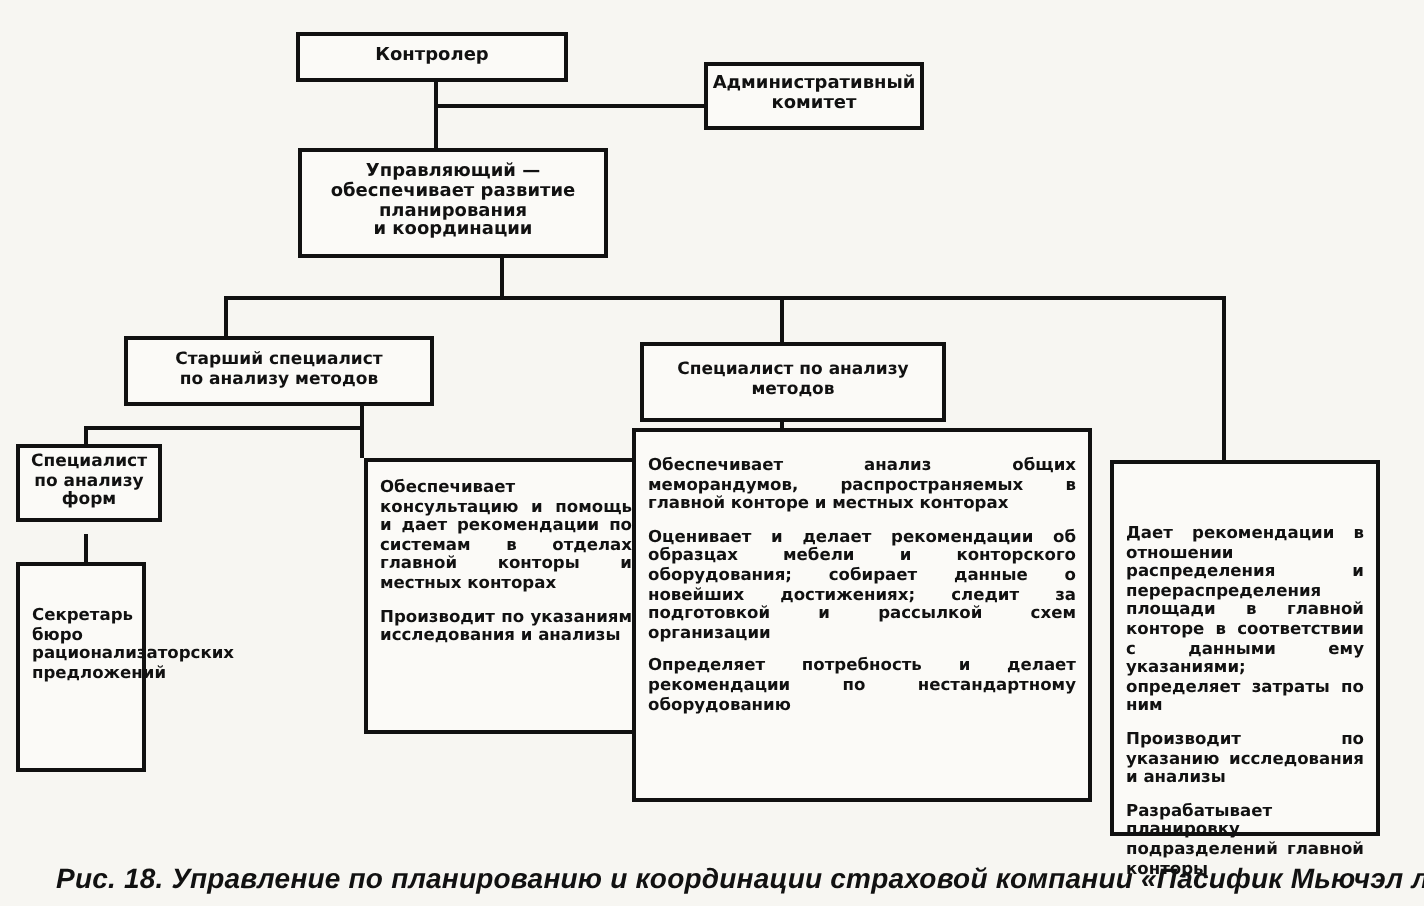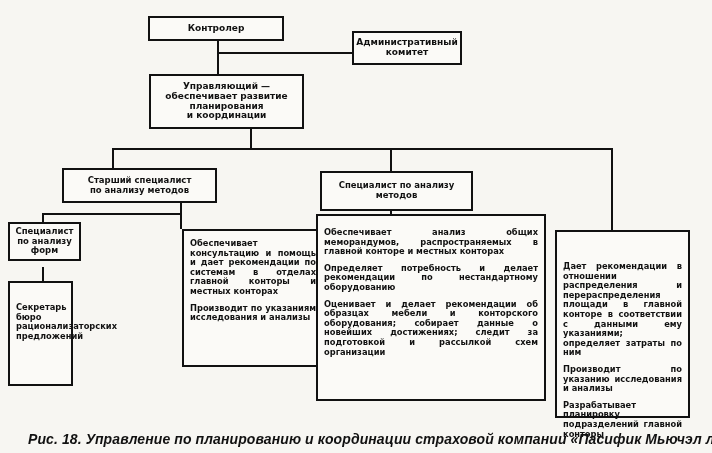--- a/index.html
+++ b/index.html
@@ -49,22 +49,22 @@
 
 <div class="box desc" style="left:8px;top:281px;width:64px;height:105px;width:65px;left:8px;padding-top:20px;">
   <p>Секретарь бюро рационализаторских предложений</p>
 </div>
 <div class="box desc" style="left:160px;top:229px;width:142px;height:138px;padding-top:8px;margin-left:22px;">
   <p>Обеспечивает консультацию и помощь и дает рекомендации по системам в отделах главной конторы и местных конторах</p>
   <p>Производит по указаниям исследования и анализы</p>
 </div>
 <div class="box desc" style="left:316px;top:214px;width:230px;height:187px;padding-top:12px;">
   <p>Обеспечивает анализ общих меморандумов, распространяемых в главной конторе и местных конторах</p>
+  <p>Оценивает и делает рекомендации об образцах мебели и конторского оборудования; собирает данные о новейших достижениях; следит за подготовкой и рассылкой схем организации</p>
   <p>Определяет потребность и делает рекомендации по нестандартному оборудованию</p>
-  <p>Оценивает и делает рекомендации об образцах мебели и конторского оборудования; собирает данные о новейших достижениях; следит за подготовкой и рассылкой схем организации</p>
 </div>
 <div class="box desc" style="left:555px;top:230px;width:135px;height:188px;padding-top:30px;">
   <p>Дает рекомендации в отношении распределения и перераспределения площади в главной конторе в соответствии с данными ему указаниями; определяет затраты по ним</p>
   <p>Производит по указанию исследования и анализы</p>
   <p>Разрабатывает планировку подразделений главной конторы</p>
 </div>
 
 <div class="caption">Рис. 18. Управление по планированию и координации страховой компании «Пасифик Мьючэл лайф иншурэнс К°».</div>
 
 </body></html>

